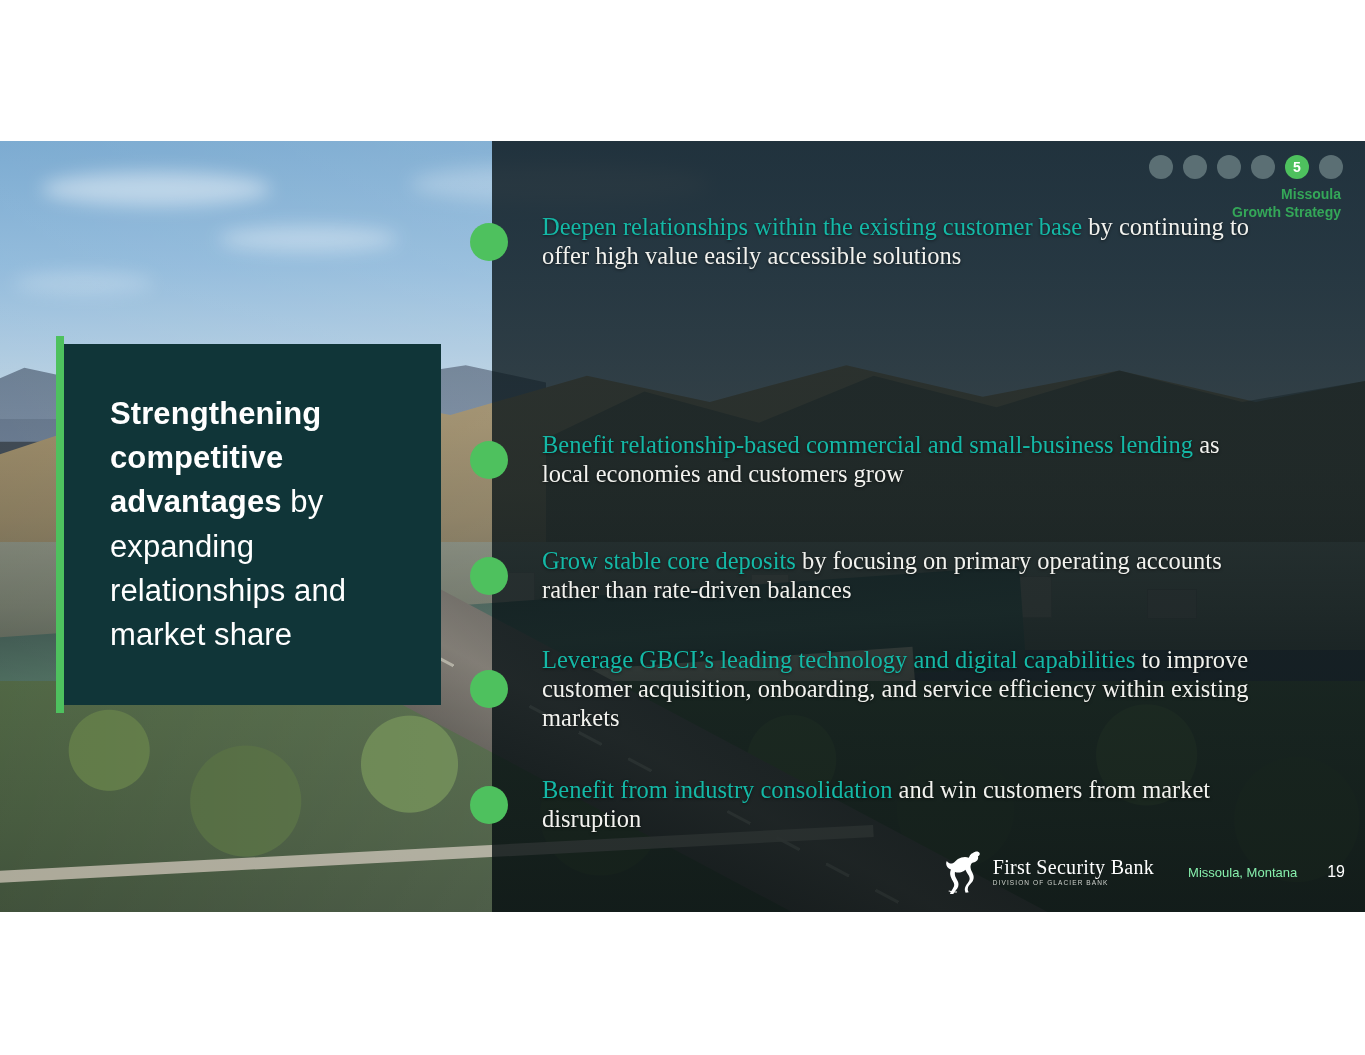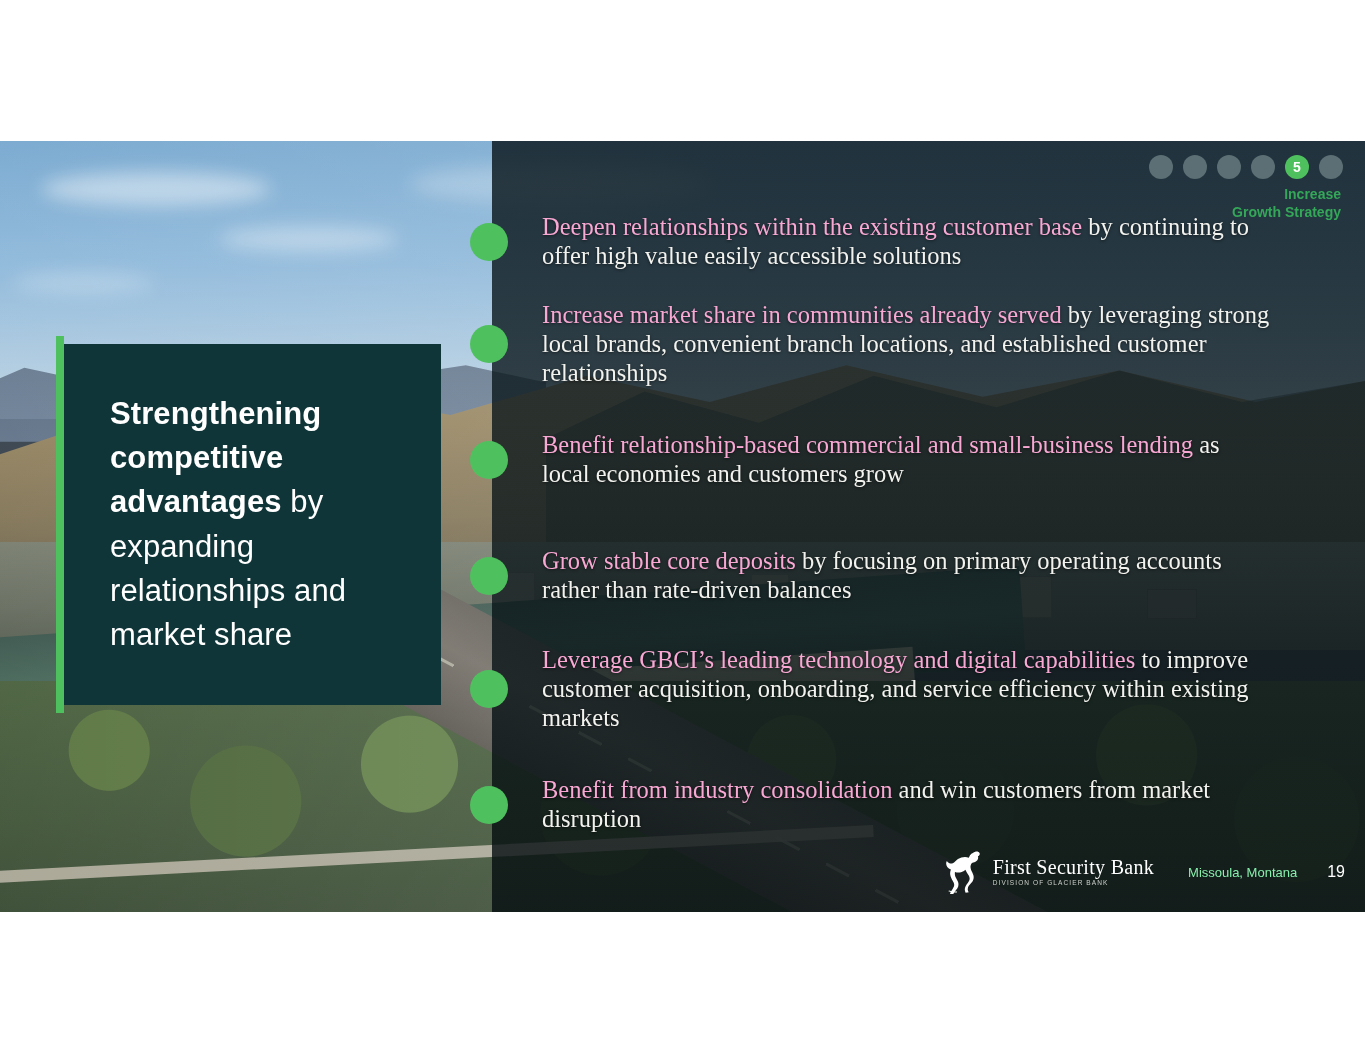--- a/index.html
+++ b/index.html
@@ -198,21 +198,21 @@
   }
   .btext {
     color: #f2f2ee;
     font-family: "Liberation Serif", serif;
     font-size: 24.5px;
     line-height: 1.18;
     max-width: 728px;
     text-shadow: 0 1px 3px rgba(0,0,0,.55);
   }
   .btext .lead {
-    color: #f9a8d4;
+    color: #14b8a6;
   }
 
   .b1 { top: 72px;  }
   .b2 { top: 160px; }
   .b3 { top: 290px; }
   .b4 { top: 406px; }
   .b5 { top: 505px; }
   .b6 { top: 635px; }
 
   .b1 .dot { margin-top: 10px; }
@@ -349,26 +349,20 @@
 
     <div class="bullets">
 
       <div class="bullet b1">
         <div class="dot"></div>
         <div class="btext">
           <span class="lead">Deepen relationships within the existing customer base</span><span> by continuing to offer high value easily accessible solutions</span>
         </div>
       </div>
 
-      <div class="bullet b2">
-        <div class="dot"></div>
-        <div class="btext">
-          <span class="lead">Increase market share in communities already served</span><span> by leveraging strong local brands, convenient branch locations, and established customer relationships</span>
-        </div>
-      </div>
 
       <div class="bullet b3">
         <div class="dot"></div>
         <div class="btext">
           <span class="lead">Benefit relationship-based commercial and small-business lending</span><span> as local economies and customers grow</span>
         </div>
       </div>
 
       <div class="bullet b4">
         <div class="dot"></div>
@@ -396,21 +390,21 @@
     <div class="chapter">
       <div class="dots-row">
         <div class="pdot"></div>
         <div class="pdot"></div>
         <div class="pdot"></div>
         <div class="pdot"></div>
         <div class="pdot active">5</div>
         <div class="pdot"></div>
       </div>
       <div class="chapter-label">
-        <div>Increase</div>
+        <div>Missoula</div>
         <div>Growth Strategy</div>
       </div>
     </div>
 
     <div class="footer">
       <div class="logo">
         <svg class="horse" viewBox="0 0 42 44">
           <path fill="#ffffff" d="M30 3c1.6-1.2 3.6-1.8 5.4-1.1 1 .4 1.5 1.4 1.3 2.4-.2 1-.9 1.7-1.8 2 .5 1.3.3 2.8-.6 3.9-1 1.3-2.5 2-4 2.4-1.2.3-2.1 1.2-2.5 2.3-.6 1.6-.3 3.4.3 5 .7 1.8 1.8 3.4 2.3 5.3.6 2.2.2 4.6-1.1 6.5-1 1.5-2.5 2.6-3.5 4.1-.8 1.2-1.2 2.7-1 4.1.1.9.5 1.7 1 2.4l-3.2.4c-.8-1.4-1-3.1-.6-4.7.4-1.8 1.5-3.3 2.6-4.7.9-1.2 1.8-2.5 2-4 .2-1.5-.4-3-1.2-4.3-.8-1.3-1.8-2.5-2.4-3.9-.2-.4-.3-.9-.4-1.3-1.3 1.2-2.9 2-4.6 2.4-2 .5-4.1.4-6-.3-.3 1.6-.2 3.3.4 4.8.7 1.8 1.9 3.3 2.6 5.1.8 2.1.6 4.6-.6 6.5-.9 1.4-2.2 2.5-3.1 3.9-.7 1-1.1 2.2-1 3.4 0 .6.2 1.1.5 1.6l-3.3.3c-.6-1.3-.7-2.8-.3-4.2.5-1.8 1.7-3.3 2.7-4.9.7-1.1 1.3-2.3 1.3-3.6 0-1.4-.7-2.7-1.4-3.9-1.2-2-2.3-4.1-2.6-6.4-.2-1.7 0-3.5.7-5.1-1.4-.4-2.7-1.2-3.6-2.4-.9-1.2-1.3-2.7-1.1-4.2.1-.6.3-1.2.6-1.8.6 1 1.5 1.8 2.6 2.2 1.1.4 2.3.4 3.4 0 .9-.3 1.7-.9 2.3-1.6 1.7-1.9 3.9-3.3 6.3-4 2.4-.7 5-.7 7.4.1.6-1.6 1.6-3 2.9-4.1z"></path>
           <path fill="#ffffff" d="M6 40.5c2.6.9 5.4 1.2 8.1.9l-.2 1.1c-2.9.2-5.8-.2-8.5-1.2l.6-.8z"></path>
         </svg>

